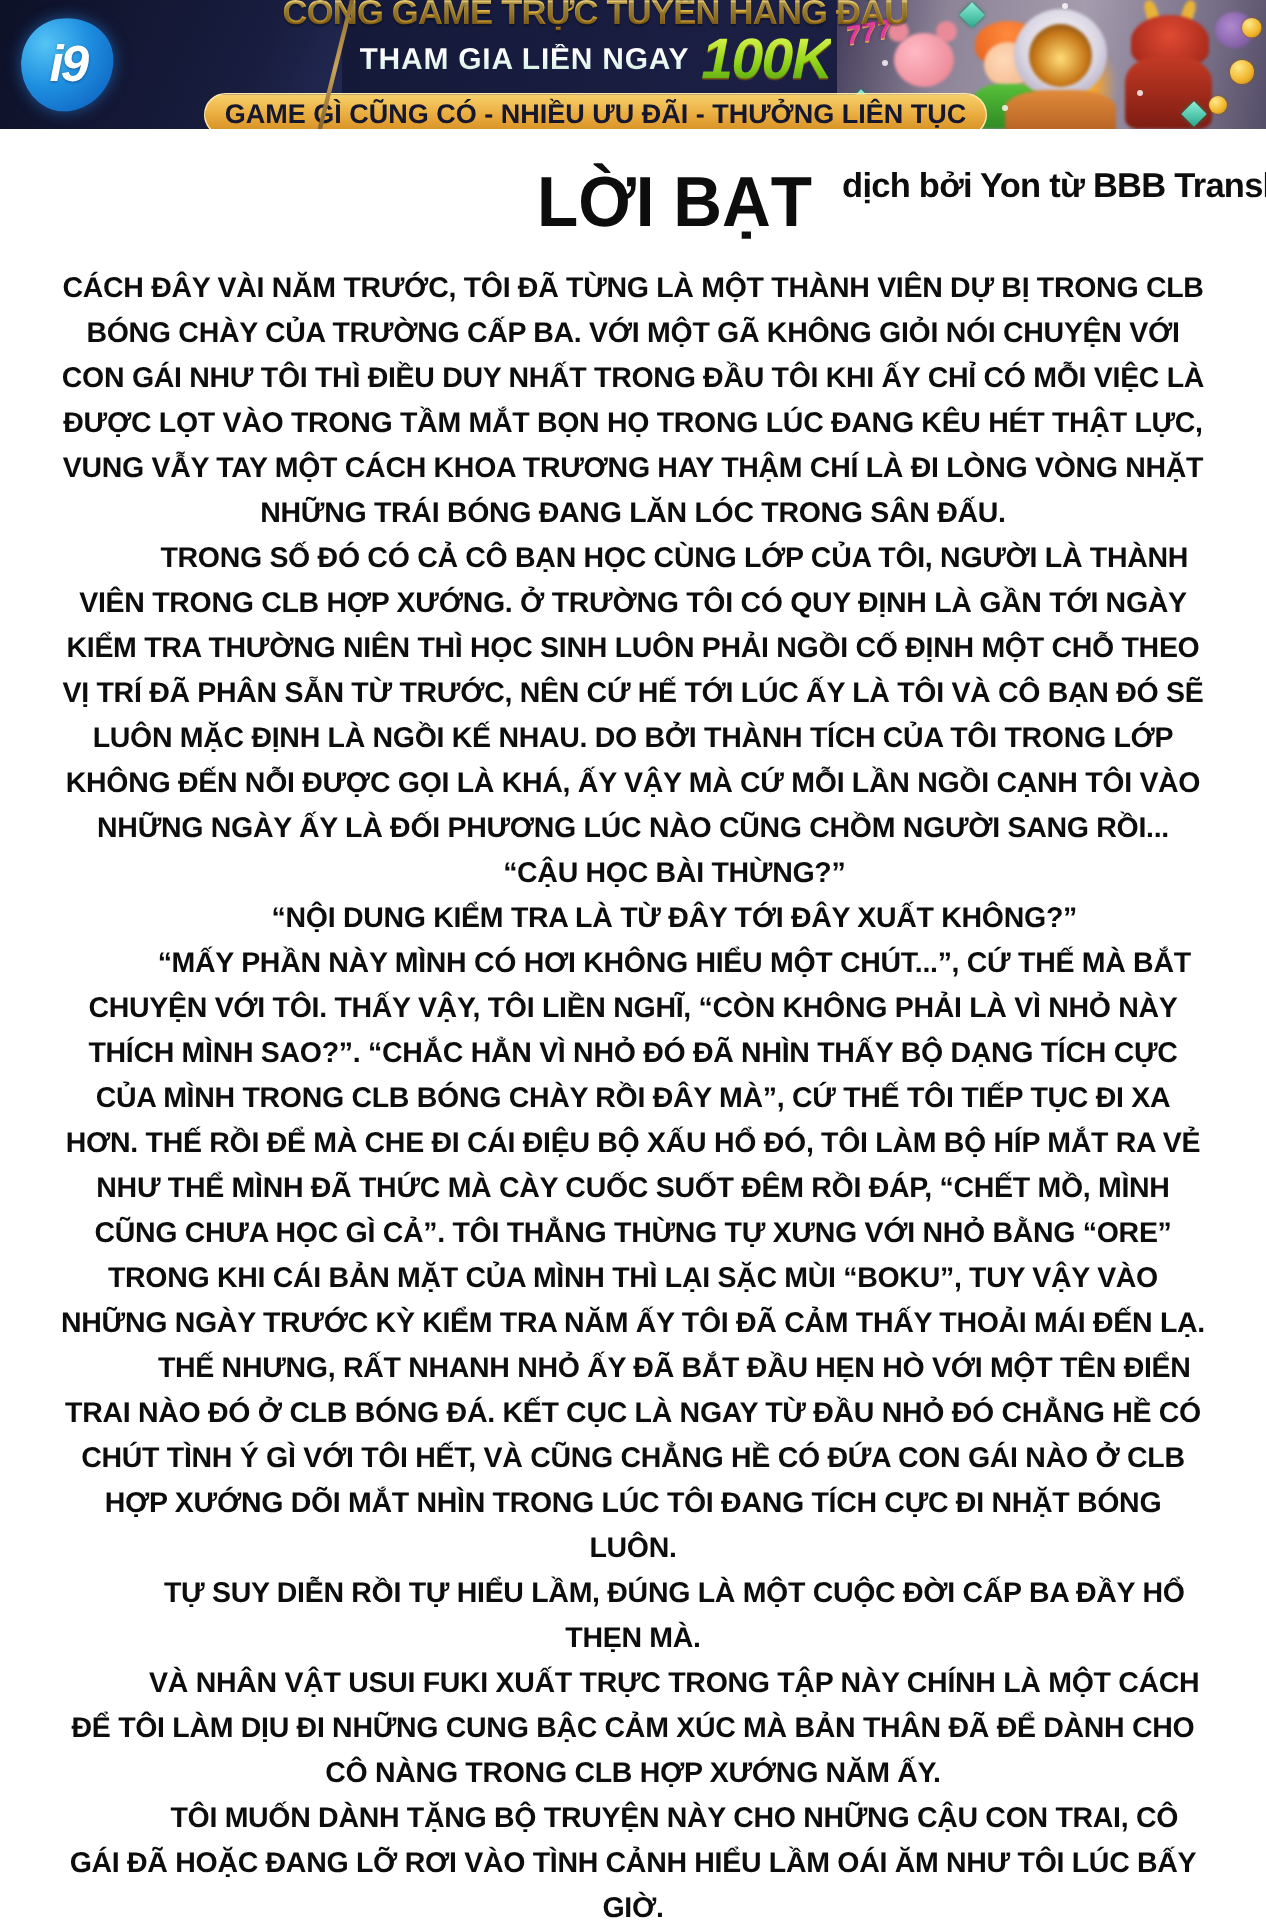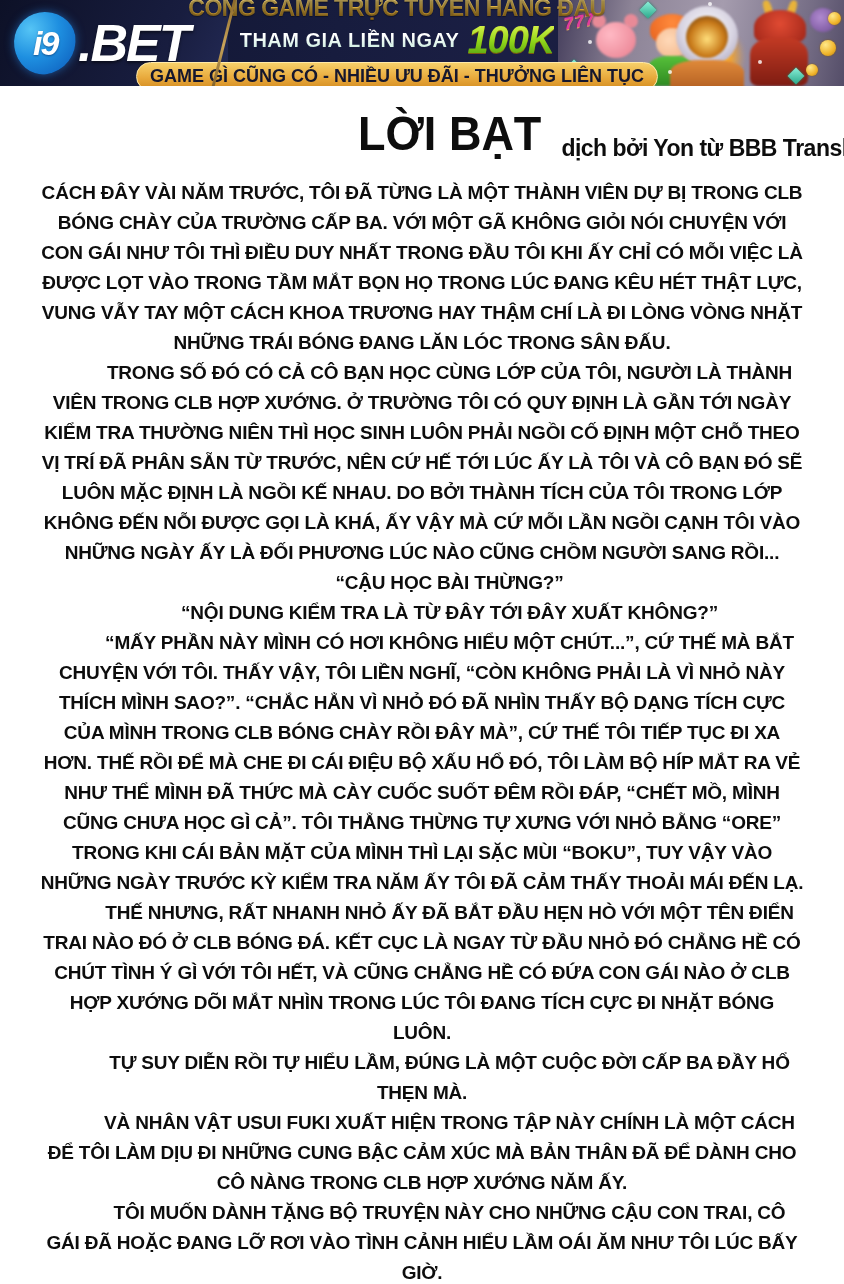--- a/index.html
+++ b/index.html
@@ -125,21 +125,21 @@
   .gem { position: absolute; width: 12px; height: 12px; transform: rotate(45deg); background: linear-gradient(135deg, #8af0d8, #2aa88a); box-shadow: 0 0 3px #1a7a62; }
   .gem1 { left: 84px; top: 4px; }
   .gem2 { left: 10px; top: 62px; }
   .gem3 { left: 232px; top: 70px; }
   .sparkle { position: absolute; width: 4px; height: 4px; background: #fff; border-radius: 50%; opacity: .8; }
   .sp1 { left: 30px; top: 40px; } .sp2 { left: 150px; top: 2px; } .sp3 { left: 200px; top: 60px; } .sp4 { left: 110px; top: 70px; }
 
   
   .content { padding: 20px 40px 0 40px; color: #0d0d0d; }
   .title-row {
-    display: flex; align-items: flex-end; gap: 20px;
+    display: flex; align-items: flex-start; gap: 20px;
     margin: 4px 0 16px 318px;
     white-space: nowrap;
   }
   .page-title {
     font-size: 45px; font-weight: bold; letter-spacing: 0px;
     transform: scaleY(1.05); transform-origin: bottom left;
   }
   .page-credit { font-size: 23px; font-weight: bold; letter-spacing: -0.5px; }
 
   .body-text p {
@@ -153,21 +153,20 @@
   .body-text p.no-indent { text-indent: 0; }
 </style>
 </head>
 <body>
 
 <div class="banner">
   <div class="banner-left">
     <div class="logo-mark">
       <span class="logo-i9">i9</span>
     </div>
-    <span class="logo-bet">.BET</span>
   </div>
   <div class="banner-divider"></div>
 
   <div class="banner-center">
     <div class="banner-headline">CỔNG GAME TRỰC TUYẾN HÀNG ĐẦU</div>
     <div class="banner-midrow">
       <span class="banner-join">THAM GIA LIỀN NGAY</span>
       <span class="banner-amount">100K</span>
     </div>
     <div class="banner-pill">GAME GÌ CŨNG CÓ - NHIỀU ƯU ĐÃI - THƯỞNG LIÊN TỤC</div>
@@ -210,17 +209,17 @@
   </div>
 
   <div class="body-text">
     <p class="no-indent">CÁCH ĐÂY VÀI NĂM TRƯỚC, TÔI ĐÃ TỪNG LÀ MỘT THÀNH VIÊN DỰ BỊ TRONG CLB BÓNG CHÀY CỦA TRƯỜNG CẤP BA. VỚI MỘT GÃ KHÔNG GIỎI NÓI CHUYỆN VỚI CON GÁI NHƯ TÔI THÌ ĐIỀU DUY NHẤT TRONG ĐẦU TÔI KHI ẤY CHỈ CÓ MỖI VIỆC LÀ ĐƯỢC LỌT VÀO TRONG TẦM MẮT BỌN HỌ TRONG LÚC ĐANG KÊU HÉT THẬT LỰC, VUNG VẪY TAY MỘT CÁCH KHOA TRƯƠNG HAY THẬM CHÍ LÀ ĐI LÒNG VÒNG NHẶT NHỮNG TRÁI BÓNG ĐANG LĂN LÓC TRONG SÂN ĐẤU.</p>
     <p>TRONG SỐ ĐÓ CÓ CẢ CÔ BẠN HỌC CÙNG LỚP CỦA TÔI, NGƯỜI LÀ THÀNH VIÊN TRONG CLB HỢP XƯỚNG. Ở TRƯỜNG TÔI CÓ QUY ĐỊNH LÀ GẦN TỚI NGÀY KIỂM TRA THƯỜNG NIÊN THÌ HỌC SINH LUÔN PHẢI NGỒI CỐ ĐỊNH MỘT CHỖ THEO VỊ TRÍ ĐÃ PHÂN SẴN TỪ TRƯỚC, NÊN CỨ HẾ TỚI LÚC ẤY LÀ TÔI VÀ CÔ BẠN ĐÓ SẼ LUÔN MẶC ĐỊNH LÀ NGỒI KẾ NHAU. DO BỞI THÀNH TÍCH CỦA TÔI TRONG LỚP KHÔNG ĐẾN NỖI ĐƯỢC GỌI LÀ KHÁ, ẤY VẬY MÀ CỨ MỖI LẦN NGỒI CẠNH TÔI VÀO NHỮNG NGÀY ẤY LÀ ĐỐI PHƯƠNG LÚC NÀO CŨNG CHỒM NGƯỜI SANG RỒI...</p>
     <p>“CẬU HỌC BÀI THỪNG?”</p>
     <p>“NỘI DUNG KIỂM TRA LÀ TỪ ĐÂY TỚI ĐÂY XUẤT KHÔNG?”</p>
     <p>“MẤY PHẦN NÀY MÌNH CÓ HƠI KHÔNG HIỂU MỘT CHÚT...”, CỨ THẾ MÀ BẮT CHUYỆN VỚI TÔI. THẤY VẬY, TÔI LIỀN NGHĨ, “CÒN KHÔNG PHẢI LÀ VÌ NHỎ NÀY THÍCH MÌNH SAO?”. “CHẮC HẲN VÌ NHỎ ĐÓ ĐÃ NHÌN THẤY BỘ DẠNG TÍCH CỰC CỦA MÌNH TRONG CLB BÓNG CHÀY RỒI ĐÂY MÀ”, CỨ THẾ TÔI TIẾP TỤC ĐI XA HƠN. THẾ RỒI ĐỂ MÀ CHE ĐI CÁI ĐIỆU BỘ XẤU HỔ ĐÓ, TÔI LÀM BỘ HÍP MẮT RA VẺ NHƯ THỂ MÌNH ĐÃ THỨC MÀ CÀY CUỐC SUỐT ĐÊM RỒI ĐÁP, “CHẾT MỒ, MÌNH CŨNG CHƯA HỌC GÌ CẢ”. TÔI THẲNG THỪNG TỰ XƯNG VỚI NHỎ BẰNG “ORE” TRONG KHI CÁI BẢN MẶT CỦA MÌNH THÌ LẠI SẶC MÙI “BOKU”, TUY VẬY VÀO NHỮNG NGÀY TRƯỚC KỲ KIỂM TRA NĂM ẤY TÔI ĐÃ CẢM THẤY THOẢI MÁI ĐẾN LẠ.</p>
     <p>THẾ NHƯNG, RẤT NHANH NHỎ ẤY ĐÃ BẮT ĐẦU HẸN HÒ VỚI MỘT TÊN ĐIỂN TRAI NÀO ĐÓ Ở CLB BÓNG ĐÁ. KẾT CỤC LÀ NGAY TỪ ĐẦU NHỎ ĐÓ CHẲNG HỀ CÓ CHÚT TÌNH Ý GÌ VỚI TÔI HẾT, VÀ CŨNG CHẲNG HỀ CÓ ĐỨA CON GÁI NÀO Ở CLB HỢP XƯỚNG DÕI MẮT NHÌN TRONG LÚC TÔI ĐANG TÍCH CỰC ĐI NHẶT BÓNG LUÔN.</p>
     <p>TỰ SUY DIỄN RỒI TỰ HIỂU LẦM, ĐÚNG LÀ MỘT CUỘC ĐỜI CẤP BA ĐẦY HỔ THẸN MÀ.</p>
-    <p>VÀ NHÂN VẬT USUI FUKI XUẤT HIỆN TRONG TẬP NÀY CHÍNH LÀ MỘT CÁCH ĐỂ TÔI LÀM DỊU ĐI NHỮNG CUNG BẬC CẢM XÚC MÀ BẢN THÂN ĐÃ ĐỂ DÀNH CHO CÔ NÀNG TRONG CLB HỢP XƯỚNG NĂM ẤY.</p>
+    <p>VÀ NHÂN VẬT USUI FUKI XUẤT TRỰC TRONG TẬP NÀY CHÍNH LÀ MỘT CÁCH ĐỂ TÔI LÀM DỊU ĐI NHỮNG CUNG BẬC CẢM XÚC MÀ BẢN THÂN ĐÃ ĐỂ DÀNH CHO CÔ NÀNG TRONG CLB HỢP XƯỚNG NĂM ẤY.</p>
     <p>TÔI MUỐN DÀNH TẶNG BỘ TRUYỆN NÀY CHO NHỮNG CẬU CON TRAI, CÔ GÁI ĐÃ HOẶC ĐANG LỠ RƠI VÀO TÌNH CẢNH HIỂU LẦM OÁI ĂM NHƯ TÔI LÚC BẤY GIỜ.</p>
   </div>
 
 </div>
 
 </body></html>

